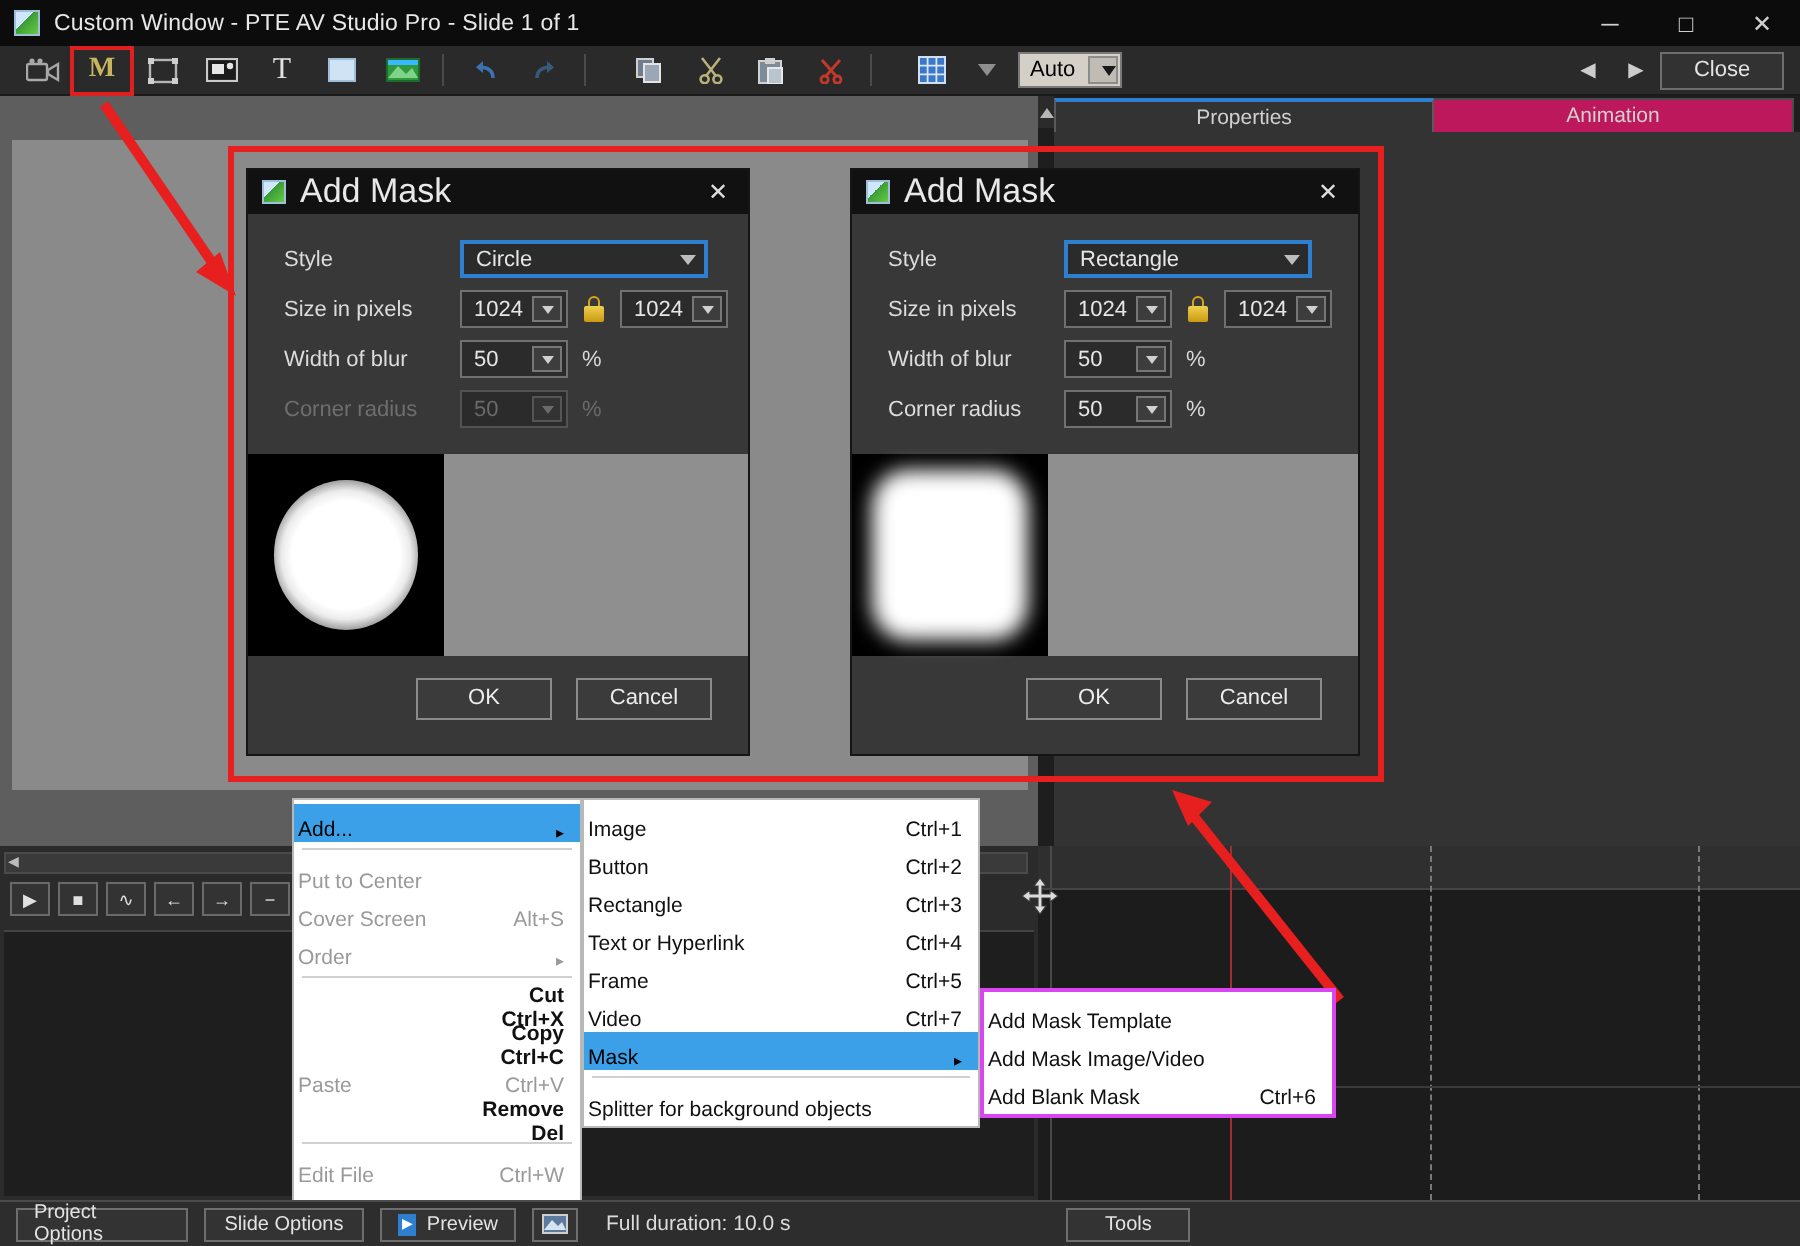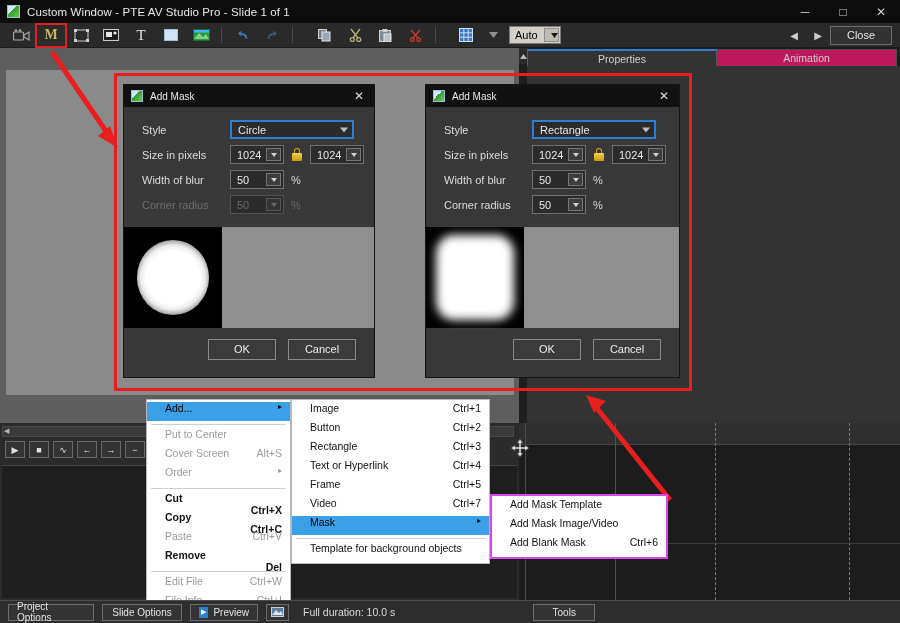--- a/index.html
+++ b/index.html
@@ -170,21 +170,21 @@
     box-shadow: 0 0 0 1px #151515;
   }
   .dlg-title {
     height: 22px; background: #111111; display: flex; align-items: center;
   }
   .dlg-icon {
     width: 12px; height: 12px; margin-left: 7px; margin-right: 7px;
     background: linear-gradient(135deg,#cfe8ff 0%,#cfe8ff 40%,#3a9b35 40%,#66cc44 100%);
     border: 1px solid #9fbfd8; flex: none;
   }
-  .dlg-title-text { font-size: 10px; color: #e8e8e8; }
+  .dlg-title-text { font-size: 17px; color: #e8e8e8; }
   .dlg-close { margin-left: auto; width: 30px; height: 22px; display: flex; align-items: center; justify-content: center; color: #ddd; font-size: 12px;}
   .dlg-body { padding: 10px 0 0 0; position: relative; }
   .frm-row { display: flex; align-items: center; height: 25px; padding-left: 18px; }
   .frm-label { width: 88px; font-size: 11px; color: #dcdcdc; }
   .frm-label.disabled { color: #6e6e6e; }
 
   .combo {
     height: 19px; background: #2b2b2b; border: 1px solid #707070;
     display: flex; align-items: center; position: relative;
     font-size: 11px; color: #e6e6e6;
@@ -248,21 +248,21 @@
     display: flex; align-items: center; justify-content: center;
     font-size: 11px; color: #ececec;
   }
 
   
   .ctxmenu {
     position: absolute; background: #ffffff; border: 1px solid #b8b8b8;
     font-size: 10.5px; color: #111; padding: 2px 0;
   }
   .ctxmenu .mi {
-    height: 19px; display: flex; align-items: flex-start; padding: 0 8px 0 18px; position: relative;
+    height: 19px; display: flex; align-items: flex-end; padding: 0 8px 0 2px; position: relative;
   }
   .ctxmenu .mi.bold { font-weight: bold; flex-direction: column; }
   .ctxmenu .mi.disabled { color: #9a9a9a; }
   .ctxmenu .mi.sel { background: #3ba0e8; color: #000; }
   .ctxmenu .mi .acc { margin-left: auto; padding-left: 20px; }
   .ctxmenu .mi .sub { margin-left: auto; font-size: 8px; }
   .ctxmenu .sep { height: 1px; background: #d0d0d0; margin: 3px 4px; }
   .ctx-red { border: 2px solid #d946ef; }
 </style>
 </head>
@@ -651,21 +651,21 @@
     <div class="mi">
       <span>Video</span>
       <span class="acc">Ctrl+7</span>
     </div>
     <div class="mi sel">
       <span>Mask</span>
       <span class="sub">▸</span>
     </div>
     <div class="sep"></div>
     <div class="mi">
-      <span>Template for background objects</span>
+      <span>Splitter for background objects</span>
     </div>
   </div>
 
   <div class="ctxmenu ctx-red" style="left:490px; top:494px; width:178px;">
     <div class="mi">
       <span>Add Mask Template</span>
     </div>
     <div class="mi">
       <span>Add Mask Image/Video</span>
     </div>

